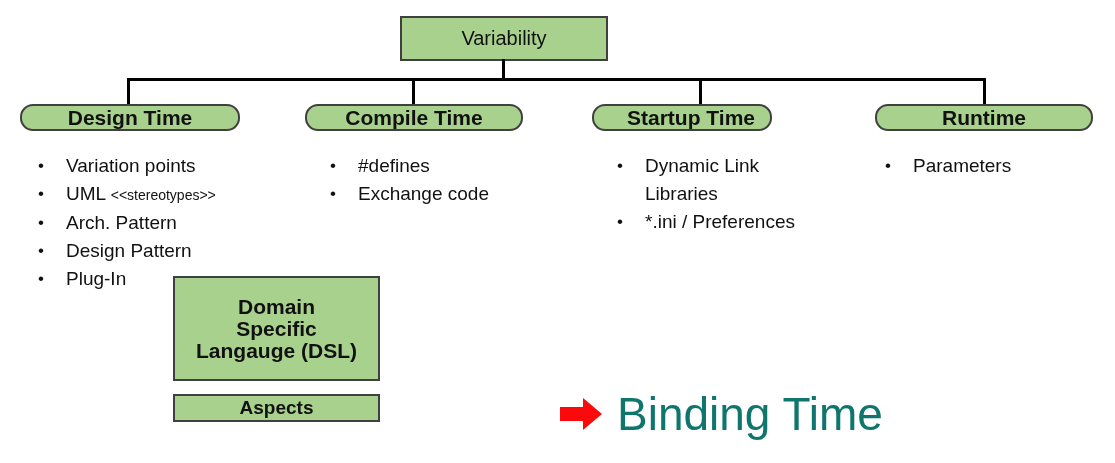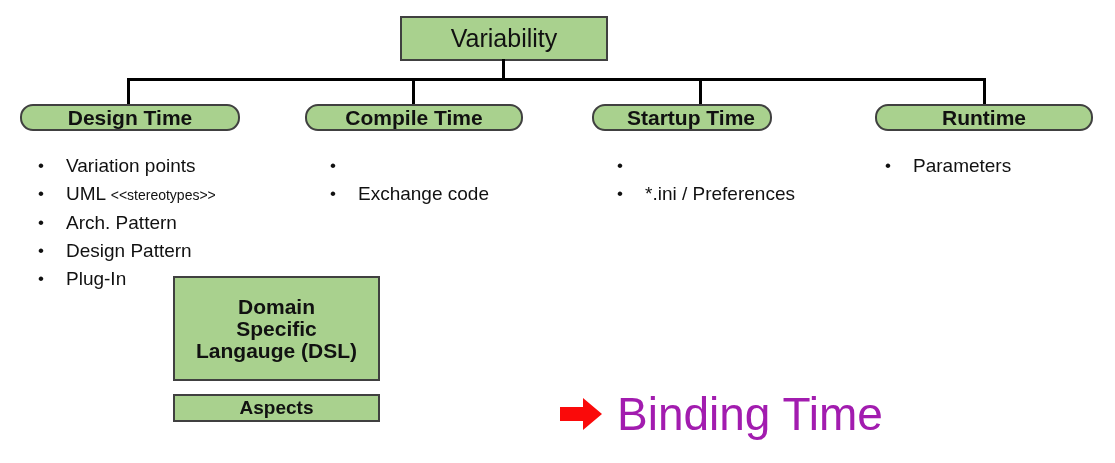--- a/index.html
+++ b/index.html
@@ -5,41 +5,41 @@
   html,body{margin:0;padding:0;}
   body{
     width:1115px;height:463px;position:relative;background:#ffffff;
     font-family:"Liberation Sans", sans-serif;color:#111111;overflow:hidden;
   }
   .gbox{
     position:absolute;background:#A9D18E;border:2px solid #404040;
     box-sizing:border-box;display:flex;align-items:center;justify-content:center;
     text-align:center;color:#111111;
   }
-  .root-box{left:400px;top:16px;width:208px;height:45px;font-size:25px;}
+  .root-box{left:400px;top:16px;width:208px;height:45px;font-size:20px;}
   .hdr{top:104px;height:27px;font-size:21px;font-weight:bold;border-radius:13px;}
   .hdr-design{left:20px;width:220px;}
   .hdr-compile{left:305px;width:218px;}
   .hdr-startup{left:592px;width:180px;padding-left:18px;}
   .hdr-runtime{left:875px;width:218px;}
   .dsl-box{left:173px;top:276px;width:207px;height:105px;font-size:21px;font-weight:bold;line-height:22px;white-space:pre-line;}
   .aspects-box{left:173px;top:394px;width:207px;height:28px;font-size:19px;font-weight:bold;}
   .line{position:absolute;background:#000000;}
   .list{position:absolute;top:152px;font-size:19px;line-height:28px;}
   .list-design{left:38px;width:250px;}
   .list-compile{left:330px;width:230px;}
   .list-startup{left:617px;width:215px;}
   .list-runtime{left:885px;width:210px;}
   .li{display:flex;}
   .bullet{flex:none;width:28px;font-size:17px;}
   .li-text{flex:1;}
   .sub-note{font-size:14px;text-align:right;}
   .annotation{
     position:absolute;left:558px;top:386px;height:56px;
-    display:flex;align-items:center;gap:13px;color:#a21caf;font-size:46px;
+    display:flex;align-items:center;gap:13px;color:#0f766e;font-size:46px;
   }
   .arrow-icon{display:block;}
 </style>
 </head>
 <body>
 
 <div class="gbox root-box">
   <span>Variability</span>
 </div>
 
@@ -82,30 +82,32 @@
   </div>
   <div class="li">
     <span class="bullet">•</span>
     <span class="li-text">Plug-In</span>
   </div>
 </div>
 
 <div class="list list-compile">
   <div class="li">
     <span class="bullet">•</span>
+    <span class="li-text">#defines</span>
   </div>
   <div class="li">
     <span class="bullet">•</span>
     <span class="li-text">Exchange code</span>
   </div>
 </div>
 
 <div class="list list-startup">
   <div class="li">
     <span class="bullet">•</span>
+    <span class="li-text" style="max-width:185px;">Dynamic Link Libraries</span>
   </div>
   <div class="li">
     <span class="bullet">•</span>
     <span class="li-text">*.ini / Preferences</span>
   </div>
 </div>
 
 <div class="list list-runtime">
   <div class="li">
     <span class="bullet">•</span>

